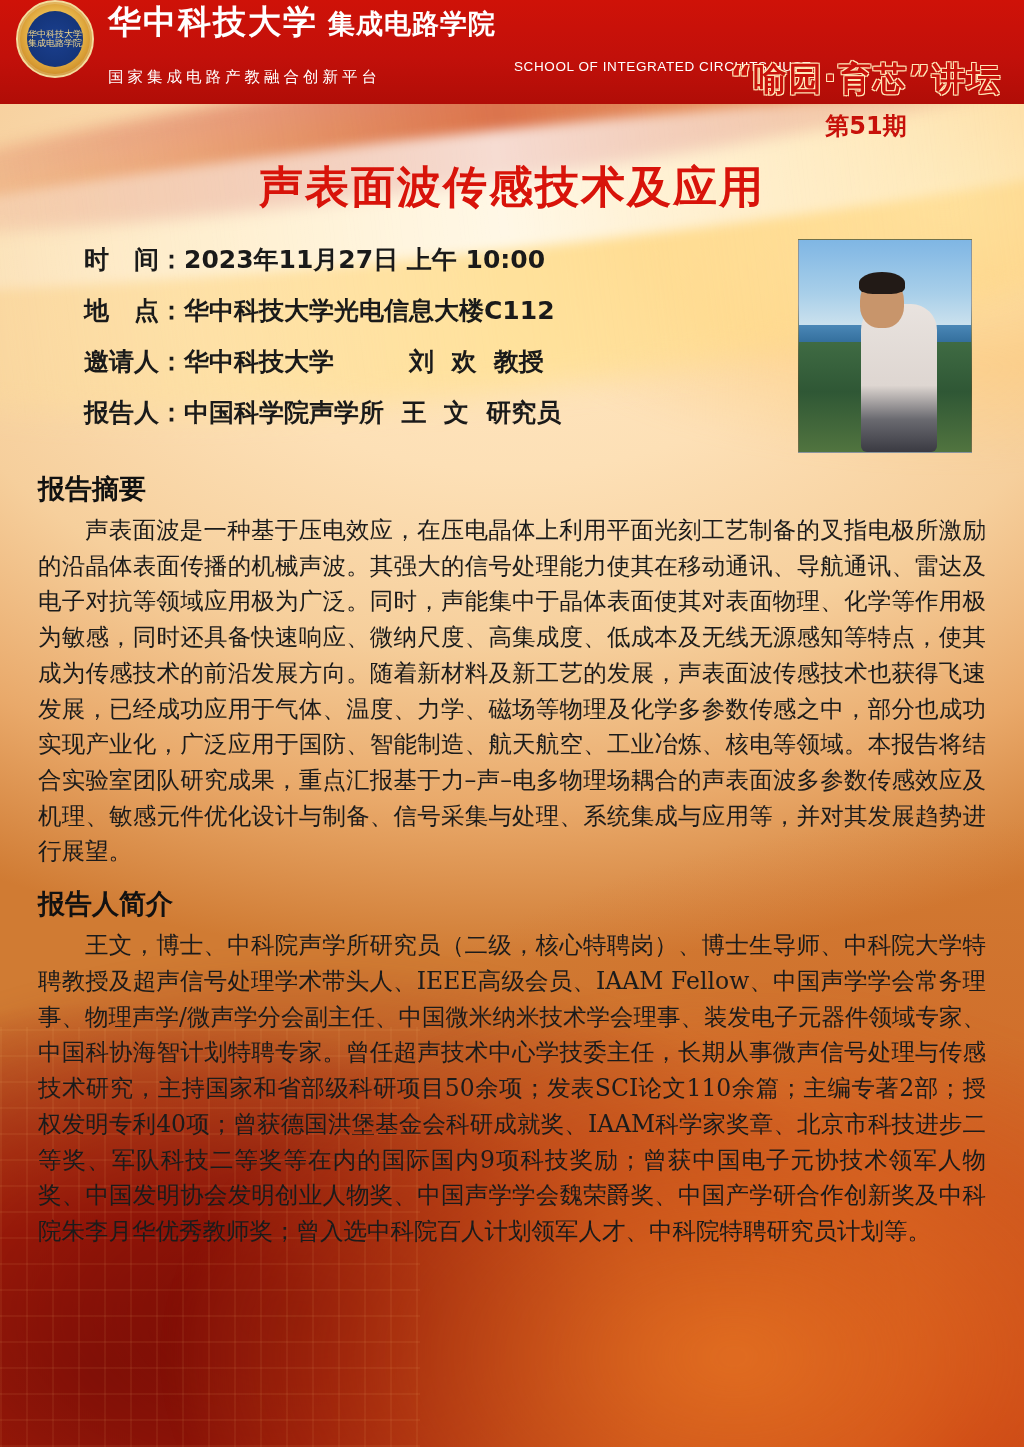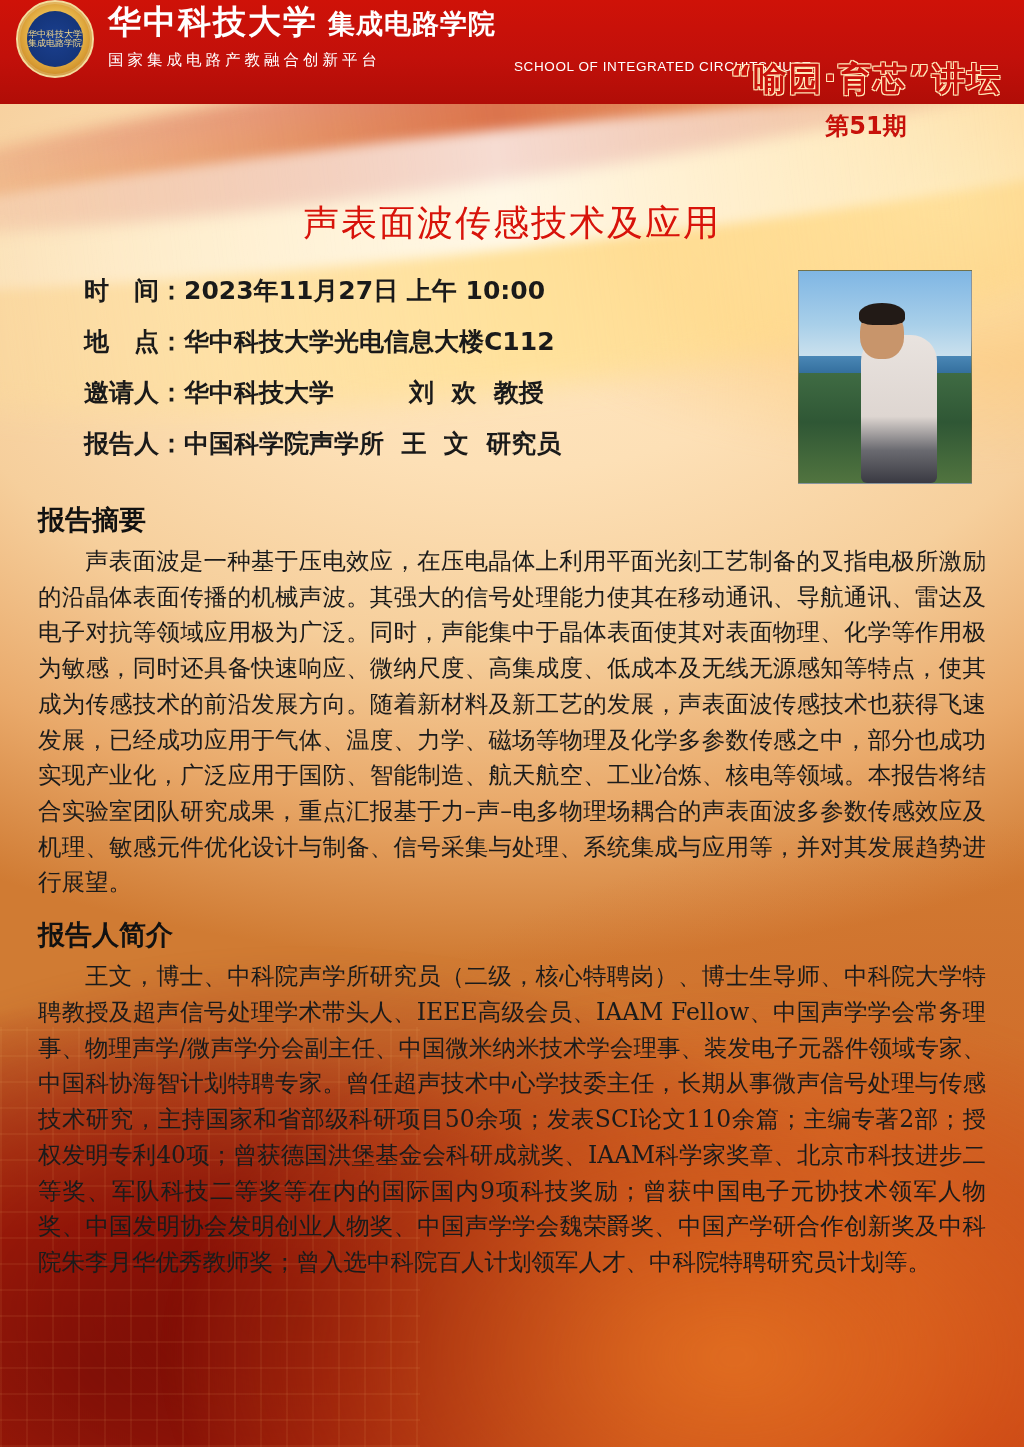--- a/index.html
+++ b/index.html
@@ -124,21 +124,21 @@
     letter-spacing: 2px;
     font-family: "DejaVu Sans", sans-serif;
   }
   .school-name {
     font-size: 27px;
     font-weight: 700;
     letter-spacing: 1px;
     font-family: "DejaVu Sans", sans-serif;
   }
   .platform-line {
-    margin-top: 5px;
+    margin-top: 22px;
     color: #ffffff;
     font-size: 15.5px;
     letter-spacing: 4px;
     font-family: "DejaVu Sans", sans-serif;
   }
   .school-en {
     color: #ffffff;
     font-size: 13.5px;
     letter-spacing: .6px;
     margin-left: 18px;
@@ -172,24 +172,24 @@
   }
 
   
   .content {
     position: relative;
     z-index: 6;
     padding: 0 34px;
   }
 
   .lecture-title {
-    margin-top: 95px;
+    margin-top: 54px;
     text-align: center;
-    font-size: 36px;
-    font-weight: 400;
+    font-size: 44px;
+    font-weight: 700;
     color: #d8130a;
     letter-spacing: 2px;
     font-family: "DejaVu Sans", sans-serif;
   }
 
   .info-wrap {
     margin-top: 22px;
     display: flex;
     align-items: flex-start;
     justify-content: space-between;

